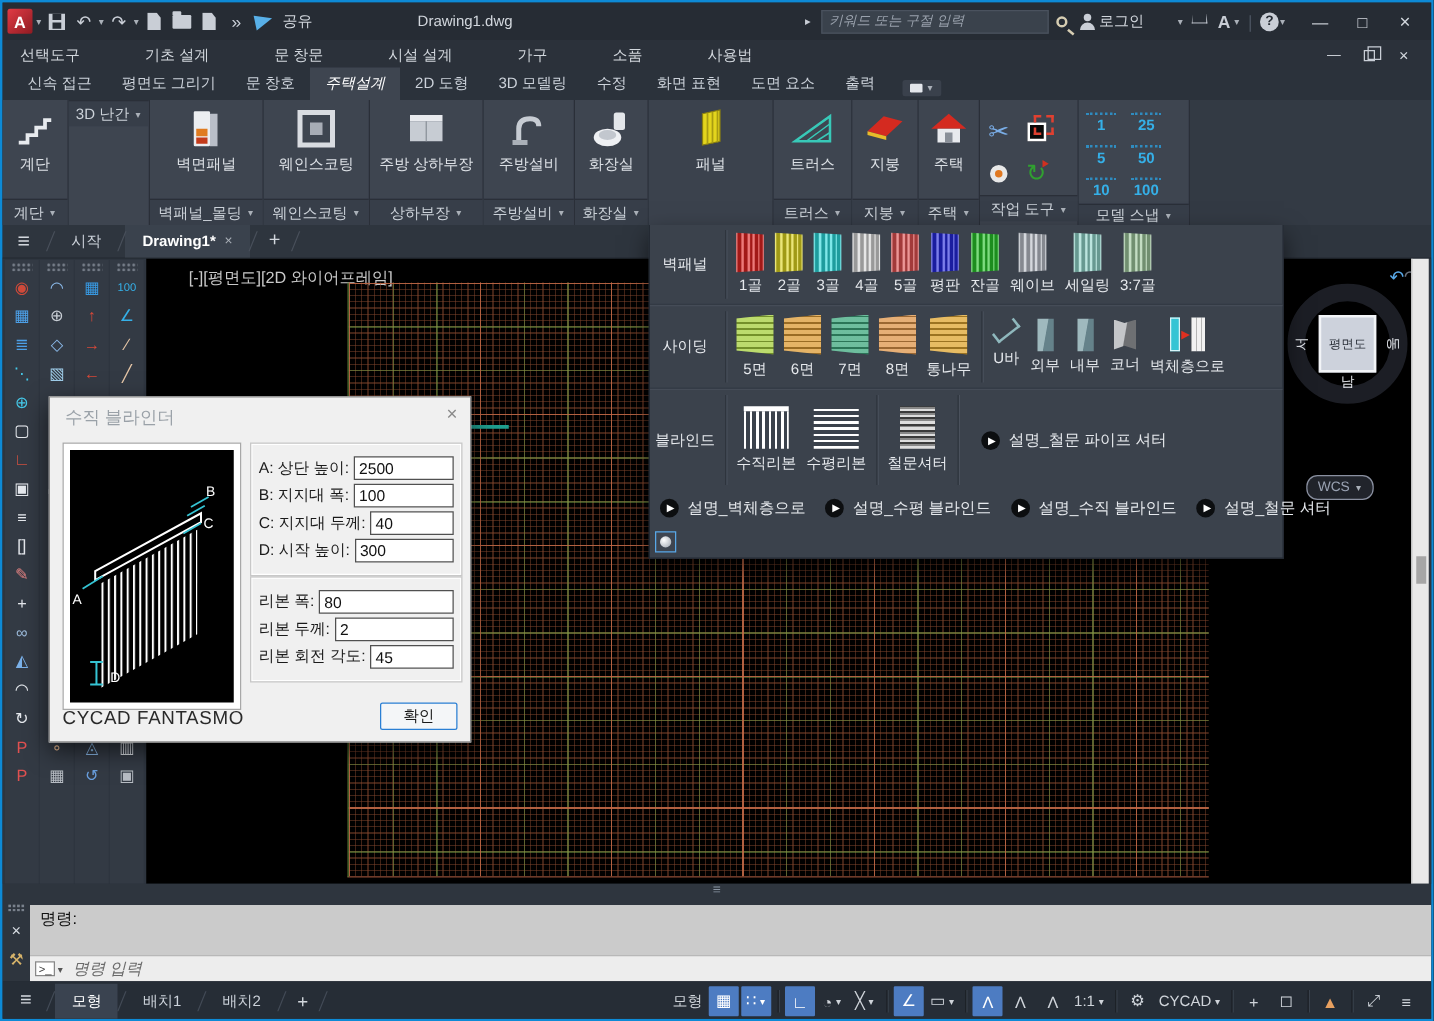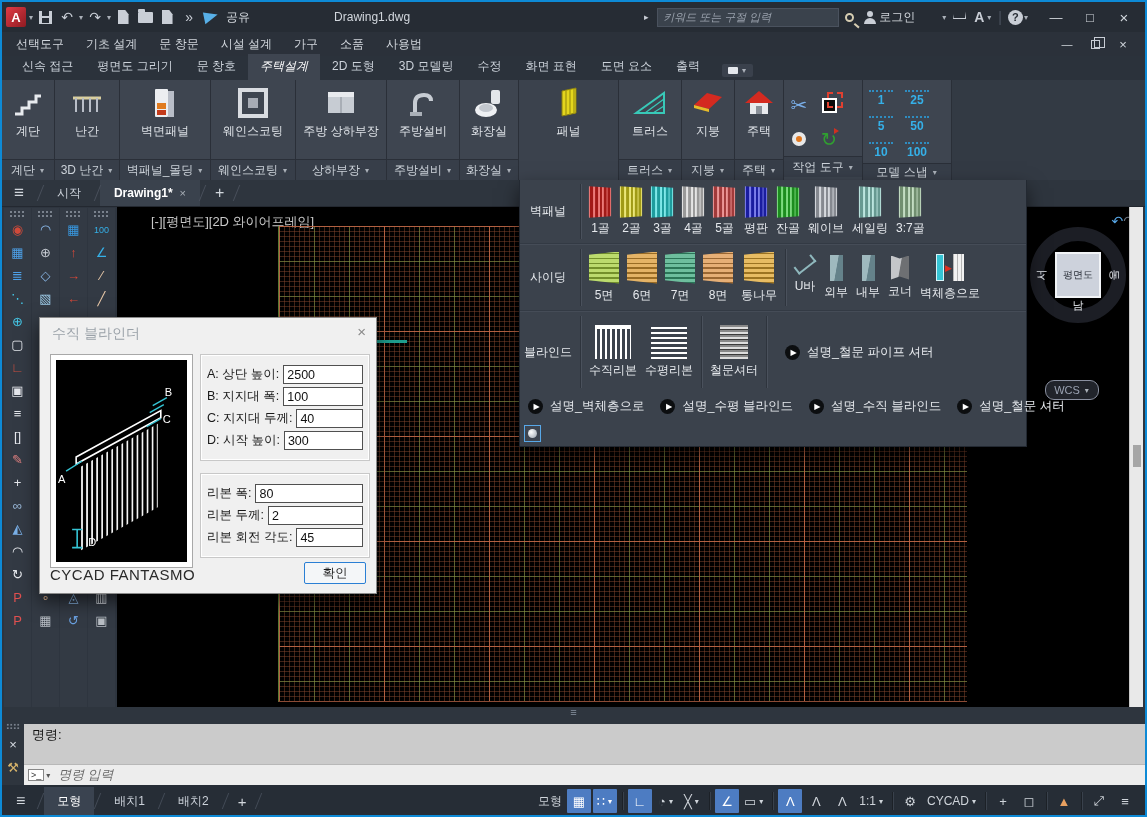--- a/index.html
+++ b/index.html
@@ -47,21 +47,21 @@
   .astore { font-size:14px; font-weight:bold; color:#c9ced6; margin:0 2px; }
   .vpipe { color:#4a525e; font-size:14px; margin:0 6px; }
   .i-helpc { width:15px; height:15px; border-radius:50%; background:#c9ced6; color:#262c34;
     font-size:11px; font-weight:bold; display:flex; align-items:center; justify-content:center; }
   .winbtns { display:flex; margin-left:10px; }
   .winbtn { width:34px; height:26px; display:flex; align-items:center; justify-content:center;
     color:#d2d7dd; font-size:13px; }
 
   
   .menubar { position:absolute; left:0; top:30px; width:100%; height:24px; background:#2b313a;
-    display:flex; align-items:center; padding-left:14px; }
+    display:flex; align-items:center; padding-left:14px;gap:30px; }
   .menu-item { color:#d2d7dd; font-size:12px; margin-right:22px; white-space:nowrap; }
   .doc-controls { margin-left:auto; display:flex; align-items:center; padding-right:8px; }
   .doc-controls .winbtn { width:28px; height:20px; font-size:11px; }
   .i-restore { width:9px; height:9px; border:1px solid #c9ced6; position:relative; }
   .i-restore::before { content:""; position:absolute; left:2px; top:-4px; width:9px; height:9px; border:1px solid #c9ced6; }
 
   
   .ribtabs { position:absolute; left:0; top:54px; width:100%; height:24px; background:#2b323b;
     display:flex; align-items:flex-end; padding-left:8px; }
   .ribtab { color:#ccd2da; font-size:12px; padding:4px 12px 5px; white-space:nowrap; }
@@ -160,21 +160,21 @@
   
   .dialog { position:absolute; left:37px; top:110px; width:338px; height:277px; background:#f0f0f0;
     border:1px solid #8a8a8a; box-shadow:0 7px 18px rgba(0,0,0,0.6); color:#1a1a1a; }
   .dlg-title { position:absolute; left:12px; top:7px; font-size:14px; color:#9aa1a8; }
   .dlg-close { position:absolute; right:10px; top:5px; font-size:15px; color:#8a8a8a; }
   .dlg-preview { position:absolute; left:10px; top:36px; width:143px; height:214px;
     border:1px solid #a8a8a8; background:#fff; padding:5px; }
   .dlg-preview svg { width:100%; height:100%; background:#000; display:block; }
   .dlg-right { position:absolute; left:160px; top:36px; width:170px; }
   .fgroup { border:1px solid #c8c8c8; box-shadow:inset 0 0 0 1px #fff; padding:7px 6px; }
-  .fgroup + .fgroup { margin-top:12px; }
+  .fgroup + .fgroup { }
   .frow { display:flex; align-items:center; margin:3px 0; }
   .frow label { font-size:12.5px; white-space:nowrap; margin-right:4px; }
   .frow input { flex:1; min-width:50px; height:19px; border:1px solid #505050; background:#fff;
     font-size:12.5px; padding:0 3px; font-family:"Liberation Sans",sans-serif; color:#111; }
   .dlg-brand { position:absolute; left:10px; bottom:10px; font-size:15px; color:#2a2a2a; letter-spacing:0.5px; }
   .dlg-ok { position:absolute; right:10px; bottom:9px; width:62px; height:22px; background:#f4f6f8;
     border:1.5px solid #2a7fd4; border-radius:2px; font-size:12.5px; display:flex;
     align-items:center; justify-content:center; }
 
   
@@ -352,29 +352,20 @@
             </svg>
           </span>
         <span class="rlabel">계단</span>
       </div>
       <div class="rfooter">
           <span>계단</span>
           <span class="caret">▾</span>
         </div>
     </div>
     <div class="rpanel" style="width:65px">
-      <div class="rbody">
-        <span class="rbig">
-            <svg viewBox="0 0 34 34" width="34" height="34">
-              <path d="M3 12h28" stroke="#d9cf9f" stroke-width="3" fill="none"></path>
-              <path d="M6 12v14M13 12v14M20 12v14M27 12v14" stroke="#b9bec8" stroke-width="2" fill="none"></path>
-            </svg>
-          </span>
-        <span class="rlabel">난간</span>
-      </div>
       <div class="rfooter">
           <span>3D 난간</span>
           <span class="caret">▾</span>
         </div>
     </div>
     <div class="rpanel" style="width:91px">
       <div class="rbody">
         <span class="rbig">
             <svg viewBox="0 0 34 34" width="34" height="34">
               <rect x="7" y="3" width="13" height="28" rx="1" fill="#eceef1"></rect>

